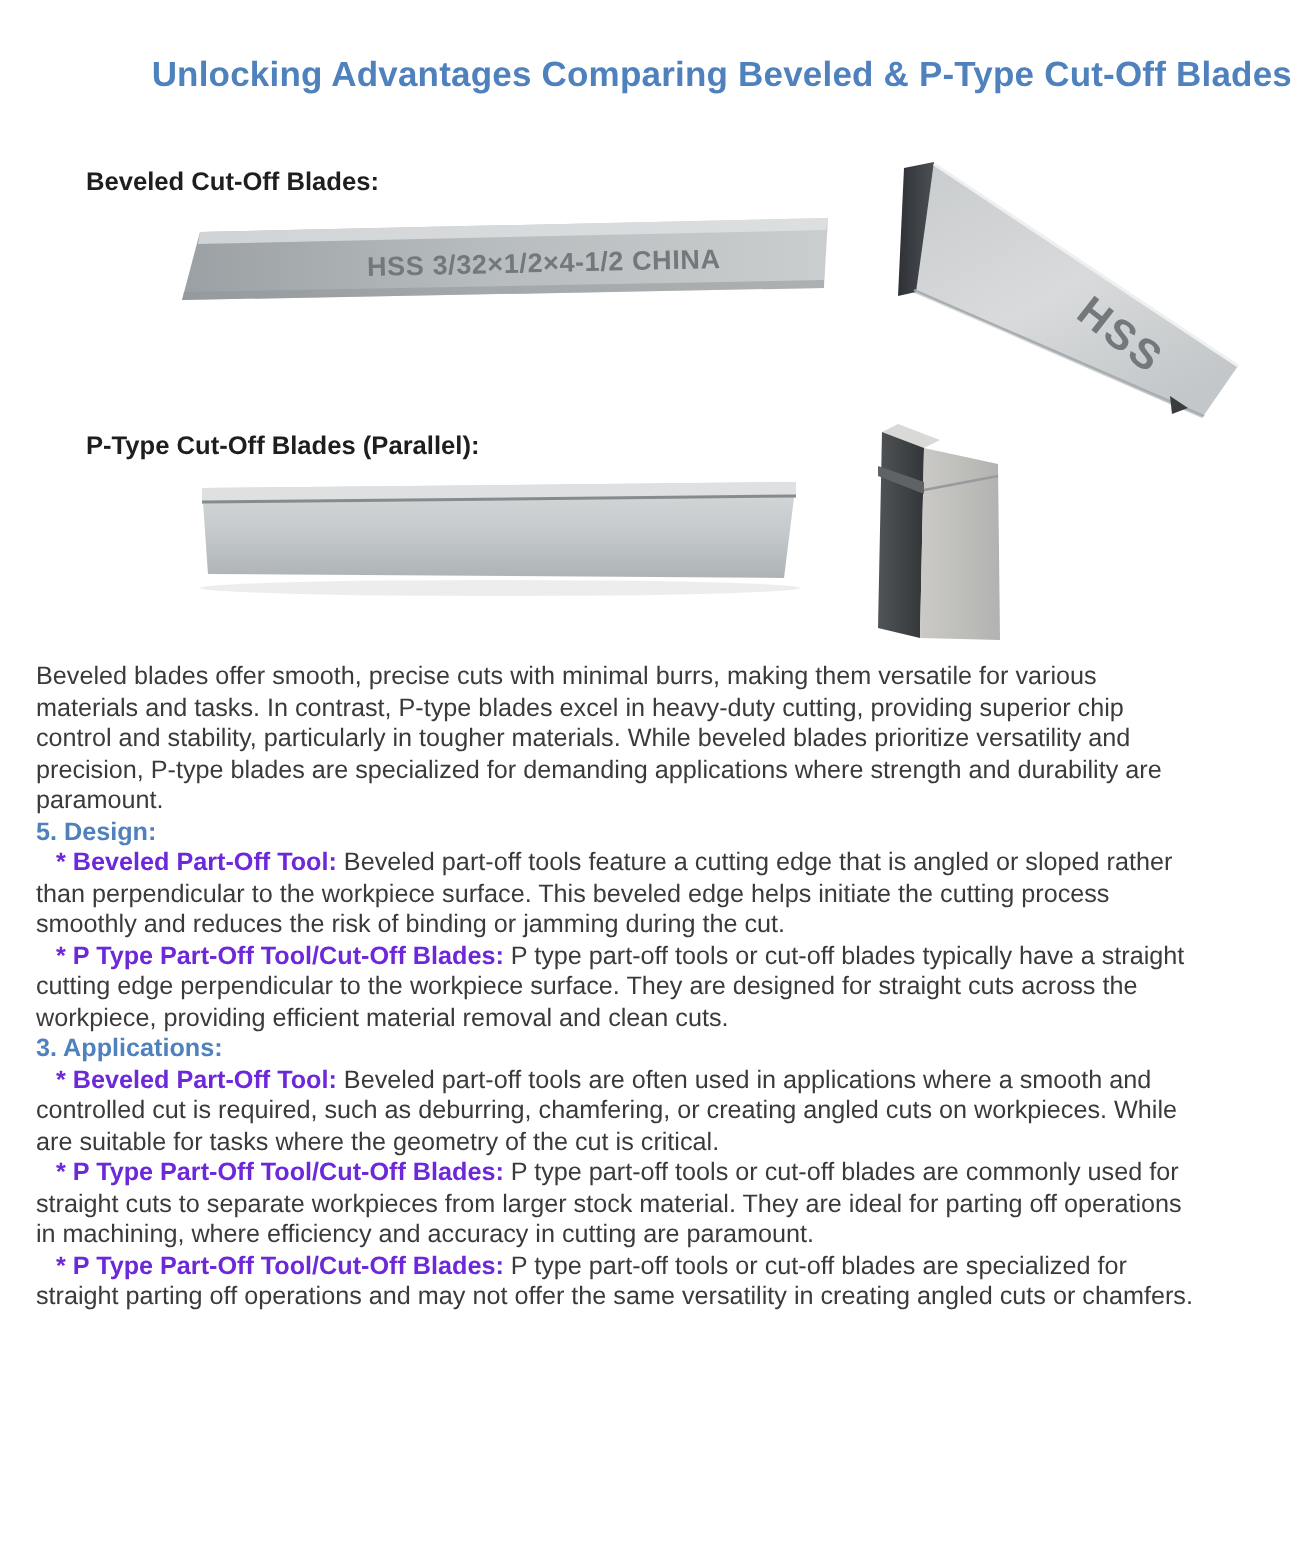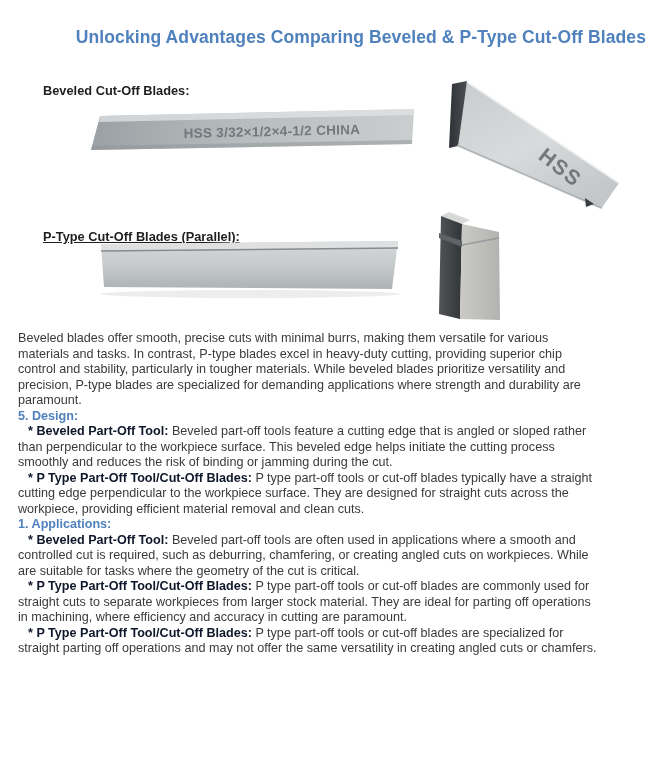--- a/index.html
+++ b/index.html
@@ -15,33 +15,33 @@
     position:absolute;top:27px;left:0;right:0;
     margin:0;text-align:right;
     font-size:17.5px;font-weight:bold;color:#4f81bd;
     letter-spacing:0.1px;
   }
   .subhead{
     position:absolute;left:31px;
     font-size:12.8px;font-weight:bold;color:#1e1e1e;margin-left:12px;
   }
   .subhead.beveled{top:83px;}
-  .subhead.ptype{top:229px;text-decoration:underline;}
+  .subhead.ptype{top:215px;}
   .photo{position:absolute;}
   .photo.imgA{left:78px;top:104px;}
   .photo.imgB{left:428px;top:68px;}
   .photo.imgC{left:92px;top:233px;}
   .photo.imgD{left:423px;top:193px;}
   .textflow{
     position:absolute;left:18px;top:331px;width:584px;
     font-size:12.6px;line-height:15.5px;
   }
   .textflow p{margin:0;}
   .bullet{text-indent:10px;}
-  .bullet b{color:#0f172a;}
+  .bullet b{color:#6d28d9;}
   .sec-head{
     font-weight:bold;color:#4f81bd;
     margin-top:12px;
   }
   .blade-stamp{
     font-family:"Liberation Sans", sans-serif;
     font-weight:600;
     fill:#73787d;
   }
 </style>
@@ -124,21 +124,21 @@
   <div class="textflow">
     <p class="intro">Beveled blades offer smooth, precise cuts with minimal burrs, making them versatile for various materials and tasks. In contrast, P-type blades excel in heavy-duty cutting, providing superior chip control and stability, particularly in tougher materials. While beveled blades prioritize versatility and precision, P-type blades are specialized for demanding applications where strength and durability are paramount.</p>
 
     <div class="block">
       <p class="sec-head">5. Design:</p>
       <p class="bullet"><b>* Beveled Part-Off Tool:</b> <span>Beveled part-off tools feature a cutting edge that is angled or sloped rather than perpendicular to the workpiece surface. This beveled edge helps initiate the cutting process smoothly and reduces the risk of binding or jamming during the cut.</span></p>
       <p class="bullet"><b>* P Type Part-Off Tool/Cut-Off Blades:</b> <span>P type part-off tools or cut-off blades typically have a straight cutting edge perpendicular to the workpiece surface. They are designed for straight cuts across the workpiece, providing efficient material removal and clean cuts.</span></p>
     </div>
 
     <div class="block">
-      <p class="sec-head">1. Applications:</p>
+      <p class="sec-head">3. Applications:</p>
       <p class="bullet"><b>* Beveled Part-Off Tool:</b> <span>Beveled part-off tools are often used in applications where a smooth and controlled cut is required, such as deburring, chamfering, or creating angled cuts on workpieces. While are suitable for tasks where the geometry of the cut is critical.</span></p>
       <p class="bullet"><b>* P Type Part-Off Tool/Cut-Off Blades:</b> <span>P type part-off tools or cut-off blades are commonly used for straight cuts to separate workpieces from larger stock material. They are ideal for parting off operations in machining, where efficiency and accuracy in cutting are paramount.</span></p>
     </div>
 
     <div class="block">
       <p class="bullet"><b>* P Type Part-Off Tool/Cut-Off Blades:</b> <span>P type part-off tools or cut-off blades are specialized for straight parting off operations and may not offer the same versatility in creating angled cuts or chamfers.</span></p>
     </div>
   </div>
 
 </div>

